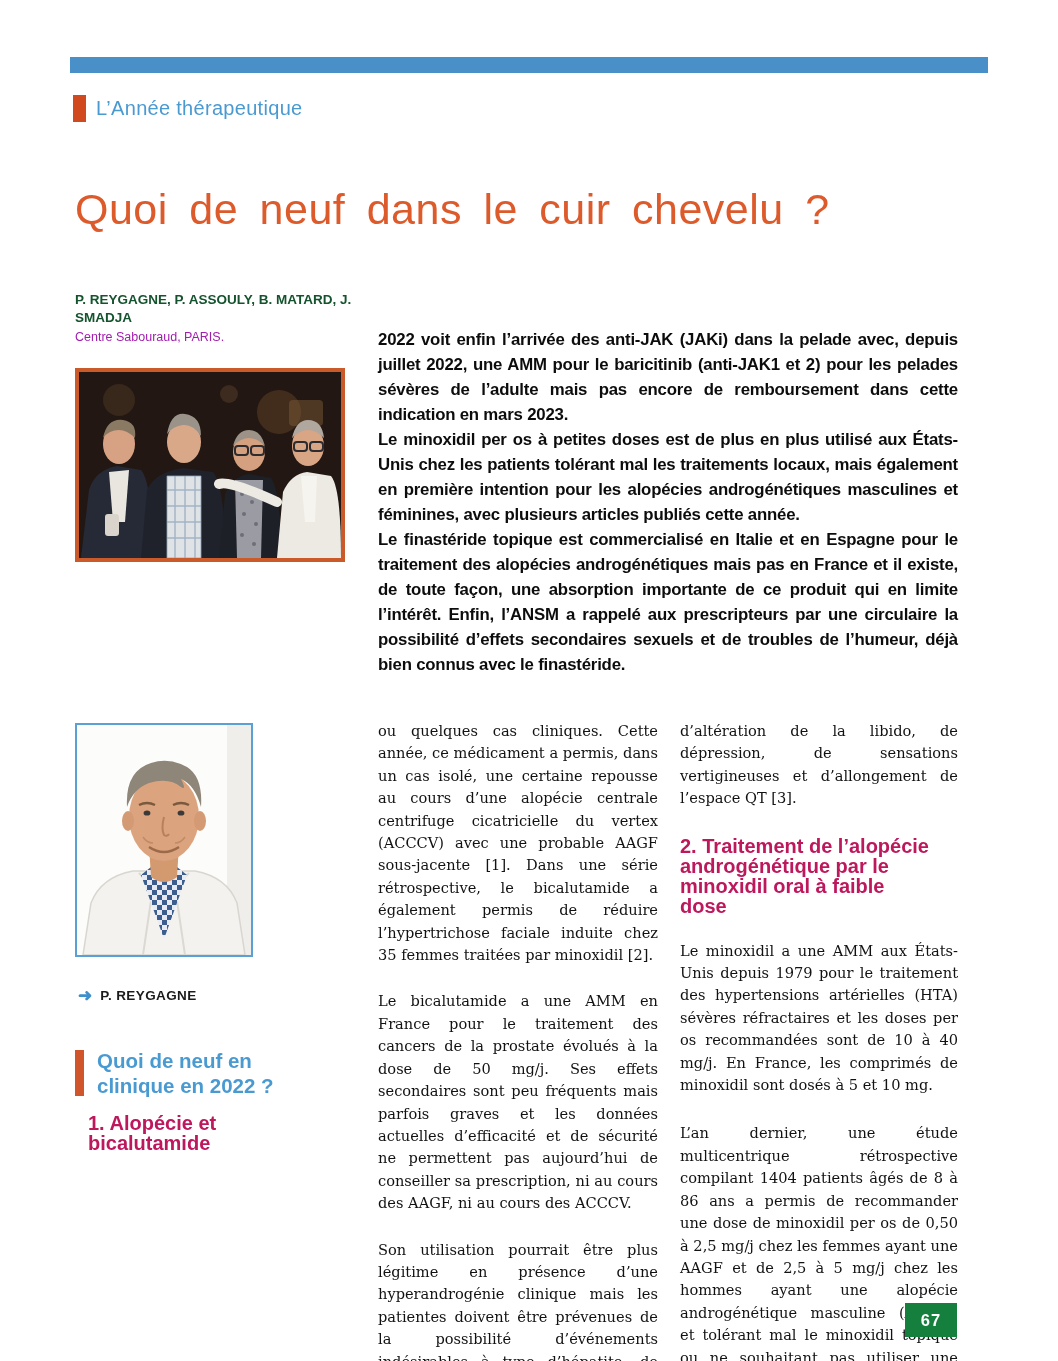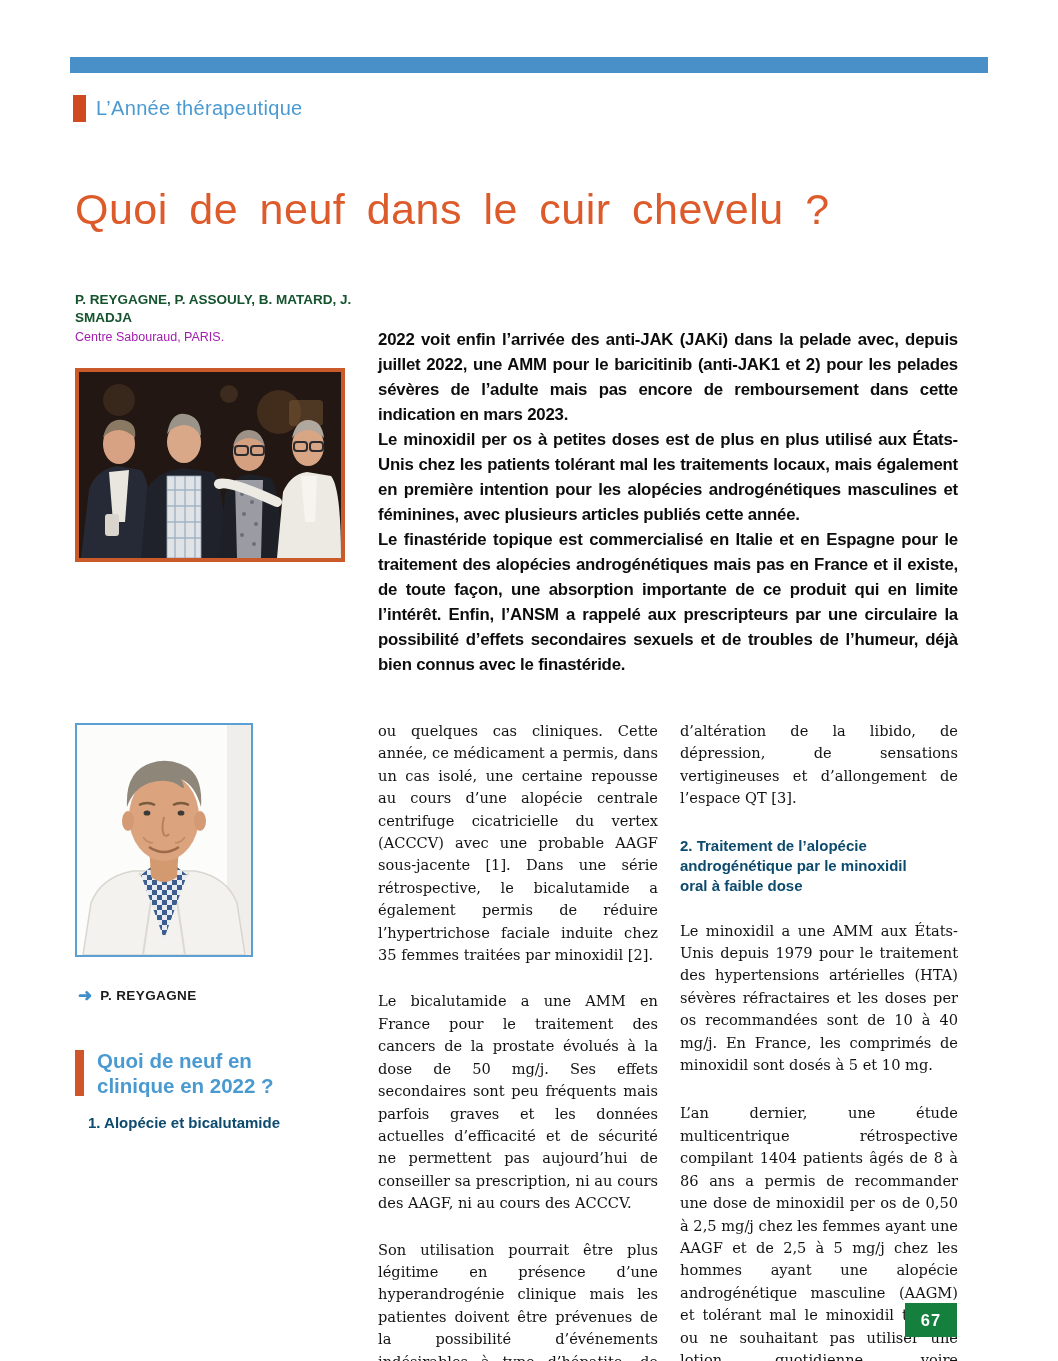--- a/index.html
+++ b/index.html
@@ -67,22 +67,22 @@
   .caption .arrow{color:#3f8fcc; font-size:17px; font-weight:bold; margin-right:8px;}
   .caption .lbl{font-size:13.5px; font-weight:bold; letter-spacing:.4px; color:#1b1b1b;}
   .clinic-heading{
     position:absolute; left:75px; top:1048px; display:flex;
   }
   .clinic-heading .bar{width:9px; height:46px; background:#d1552a; margin-right:13px; margin-top:2px;}
   .clinic-heading .txt{
     color:#4a9ad2; font-size:20.5px; font-weight:bold; line-height:25px; width:230px;
   }
   .subhead{
-    font-family:"Liberation Sans", sans-serif; font-size:15px; font-weight:bold;
-    line-height:20px; color:#0c4a6e; margin:0 0 18px 0;
+    font-family:"Liberation Sans", sans-serif; font-size:20px; font-weight:bold;
+    line-height:20px; color:#be185d; margin:0 0 18px 0;
   }
   .c1 .subhead{position:absolute; left:0; top:380px; margin:13px;}
   .c1 .body-start{position:absolute; left:0; top:432px; width:280px;}
   
   .page-num{
     position:absolute; left:905px; top:1303px; width:52px; height:34px;
     background:#15803d; color:#ffffff; font-size:16.5px; font-weight:bold;
     display:flex; align-items:center; justify-content:center; letter-spacing:1px;
   }
 </style>

